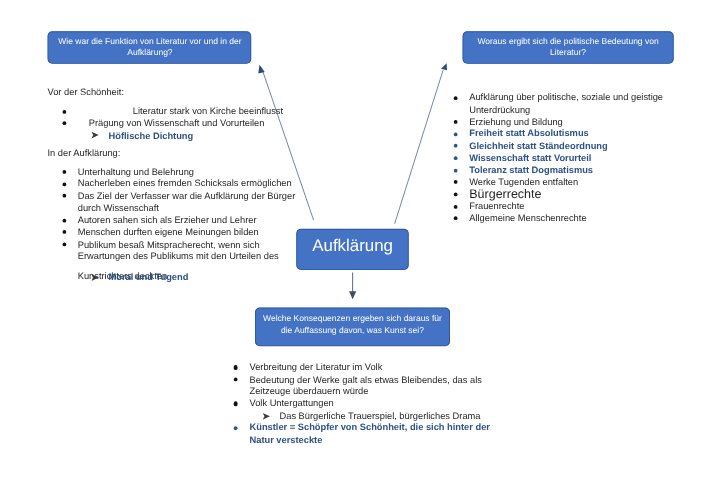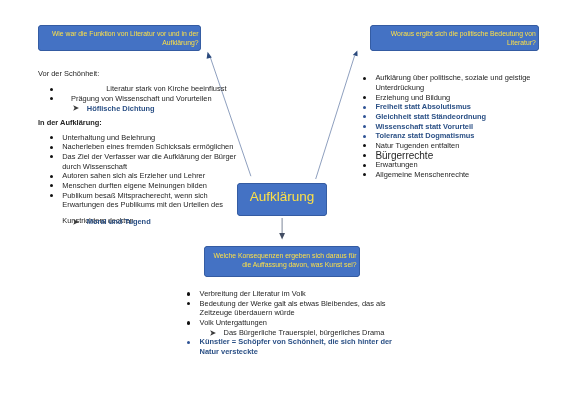--- a/index.html
+++ b/index.html
@@ -2,22 +2,22 @@
 <html><head>
 <meta charset="utf-8">
 <title>Aufklärung</title>
 <style>
   html,body{margin:0;padding:0;}
   body{width:565px;height:400px;background:#ffffff;position:relative;overflow:hidden;
        font-family:"Liberation Sans",sans-serif;color:#262626;
        -webkit-font-smoothing:antialiased;}
   .canvas{position:absolute;left:0;top:0;width:565px;height:400px;}
 
-  .nodebox{position:absolute;background:#4472c4;border-radius:4px;color:#fde047;box-shadow:inset 0 0 0 0.7px #2f5496;
-       display:flex;align-items:center;justify-content:center;text-align:right;
+  .nodebox{position:absolute;background:#4472c4;border-radius:4px;color:#ffffff;box-shadow:inset 0 0 0 0.7px #2f5496;
+       display:flex;align-items:center;justify-content:center;text-align:center;
        box-sizing:border-box;}
   .qbox{font-size:6.8px;line-height:9.0px;padding:0 3px;}
   #box-q1{left:38.4px;top:25.2px;width:163.1px;height:25.7px;}
   #box-q2{left:370.1px;top:25.3px;width:168.7px;height:26px;}
   #box-q3{left:204.4px;top:245.6px;width:155.2px;height:31.6px;align-items:flex-start;padding-top:5.3px;}
   #box-center{left:237.4px;top:183.3px;width:89.4px;height:32.4px;font-size:13.5px;line-height:1;align-items:flex-start;padding-top:7.1px;}
 
   .txtblock{position:absolute;font-size:7.45px;color:#262626;}
   .ln{position:absolute;white-space:nowrap;line-height:10px;}
   .bullet{position:absolute;width:3.2px;height:3.2px;border-radius:50%;background:#111111;}
@@ -61,21 +61,21 @@
   <div class="txtblock" id="left-col">
       <div class="ln" style="left: 38px; top: 69.23px; font-size: 7.45px;">Vor der Schönheit:</div>
       <div class="bullet" style="left: 50px; top: 87.6px;"></div>
       <div class="ln" style="left: 62.2px; top: 84.33px; font-size: 7.45px; padding-left: 44px;">Literatur stark von Kirche beeinflusst</div>
       <div class="bullet" style="left: 50px; top: 97.26px;"></div>
       <div class="ln" style="left: 71px; top: 93.99px; font-size: 7.45px;">Prägung von Wissenschaft und Vorurteilen</div>
       <div class="arw" style="left: 72.9px; top: 105.42px;"><svg width="6.2" height="6.2" viewBox="0 0 10 10" aria-hidden="true">
           <path d="M0.2 0.6 L9.6 5.0 L0.2 9.4 L2.6 5.0 Z" fill="#3b3b3b"></path>
         </svg></div>
       <div class="ln blue" style="left: 86.8px; top: 103.65px; font-size: 7.45px;">Höflische Dichtung</div>
-      <div class="ln" style="left: 38px; top: 118.11px; font-size: 7.45px; font-weight: bold;">In der Aufklärung:</div>
+      <div class="ln" style="left: 38px; top: 118.11px; font-size: 7.45px;">In der Aufklärung:</div>
       <div class="bullet" style="left: 50px; top: 135.98px;"></div>
       <div class="ln" style="left: 62.2px; top: 132.71px; font-size: 7.45px;">Unterhaltung und Belehrung</div>
       <div class="bullet" style="left: 50px; top: 145.64px;"></div>
       <div class="ln" style="left: 62.2px; top: 142.37px; font-size: 7.45px;">Nacherleben eines fremden Schicksals ermöglichen</div>
       <div class="bullet" style="left: 50px; top: 155.3px;"></div>
       <div class="ln" style="left: 62.2px; top: 152.03px; font-size: 7.45px;">Das Ziel der Verfasser war die Aufklärung der Bürger</div>
       <div class="ln" style="left: 62.2px; top: 161.69px; font-size: 7.45px;">durch Wissenschaft</div>
       <div class="bullet" style="left: 50px; top: 174.62px;"></div>
       <div class="ln" style="left: 62.2px; top: 171.35px; font-size: 7.45px;">Autoren sahen sich als Erzieher und Lehrer</div>
       <div class="bullet" style="left: 50px; top: 184.28px;"></div>
@@ -97,25 +97,25 @@
       <div class="ln" style="left: 375.4px; top: 92.65px; font-size: 7.45px;">Erziehung und Bildung</div>
       <div class="bullet" style="left: 362.6px; top: 105.58px; background: rgb(46, 83, 149);"></div>
       <div class="ln blue" style="left: 375.4px; top: 102.31px; font-size: 7.45px;">Freiheit statt Absolutismus</div>
       <div class="bullet" style="left: 362.6px; top: 115.24px; background: rgb(46, 83, 149);"></div>
       <div class="ln blue" style="left: 375.4px; top: 111.97px; font-size: 7.45px;">Gleichheit statt Ständeordnung</div>
       <div class="bullet" style="left: 362.6px; top: 124.9px; background: rgb(46, 83, 149);"></div>
       <div class="ln blue" style="left: 375.4px; top: 121.63px; font-size: 7.45px;">Wissenschaft statt Vorurteil</div>
       <div class="bullet" style="left: 362.6px; top: 134.56px; background: rgb(46, 83, 149);"></div>
       <div class="ln blue" style="left: 375.4px; top: 131.29px; font-size: 7.45px;">Toleranz statt Dogmatismus</div>
       <div class="bullet" style="left: 362.6px; top: 144.22px;"></div>
-      <div class="ln" style="left: 375.4px; top: 140.95px; font-size: 7.45px;">Natur Tugenden entfalten</div>
+      <div class="ln" style="left: 375.4px; top: 140.95px; font-size: 7.45px;">Werke Tugenden entfalten</div>
       <div class="bullet" style="left: 362.6px; top: 153.88px;"></div>
       <div class="ln" style="left: 375.4px; top: 150.61px; font-size: 10px;">Bürgerrechte</div>
       <div class="bullet" style="left: 362.6px; top: 163.54px;"></div>
-      <div class="ln" style="left: 375.4px; top: 160.27px; font-size: 7.45px;">Erwartungen</div>
+      <div class="ln" style="left: 375.4px; top: 160.27px; font-size: 7.45px;">Frauenrechte</div>
       <div class="bullet" style="left: 362.6px; top: 173.2px;"></div>
       <div class="ln" style="left: 375.4px; top: 169.93px; font-size: 7.45px;">Allgemeine Menschenrechte</div>
     </div>
   <div class="txtblock" id="bottom-col">
       <div class="bullet" style="left: 186.8px; top: 292.4px;"></div>
       <div class="ln" style="left: 199.6px; top: 289.13px; font-size: 7.45px;">Verbreitung der Literatur im Volk</div>
       <div class="bullet" style="left: 186.8px; top: 302.06px;"></div>
       <div class="ln" style="left: 199.6px; top: 298.79px; font-size: 7.45px;">Bedeutung der Werke galt als etwas Bleibendes, das als</div>
       <div class="ln" style="left: 199.6px; top: 308.45px; font-size: 7.45px;">Zeitzeuge überdauern würde</div>
       <div class="bullet" style="left: 186.8px; top: 321.38px;"></div>

